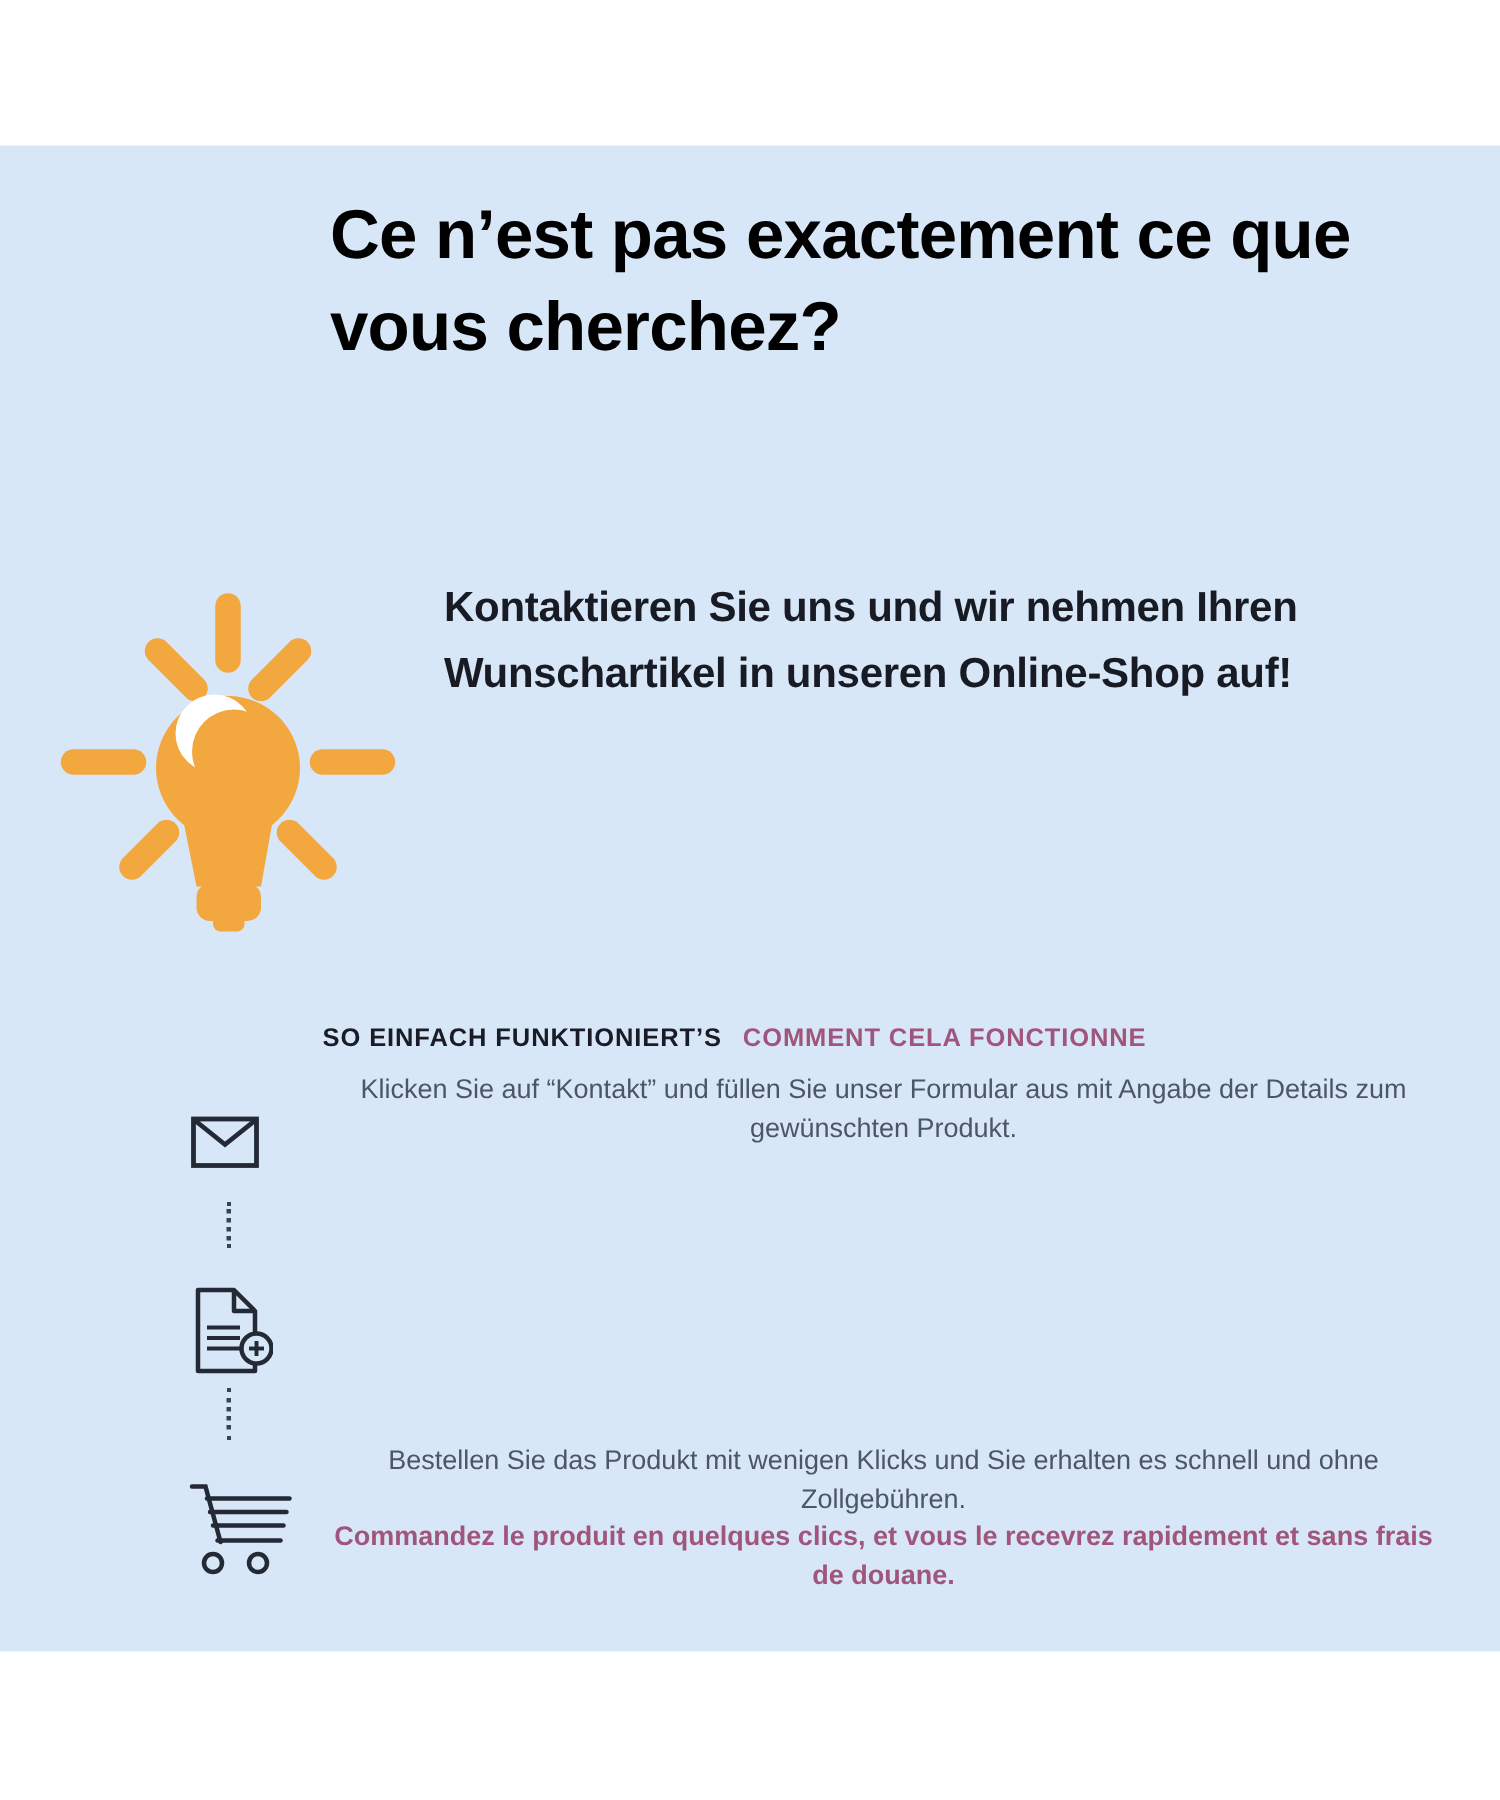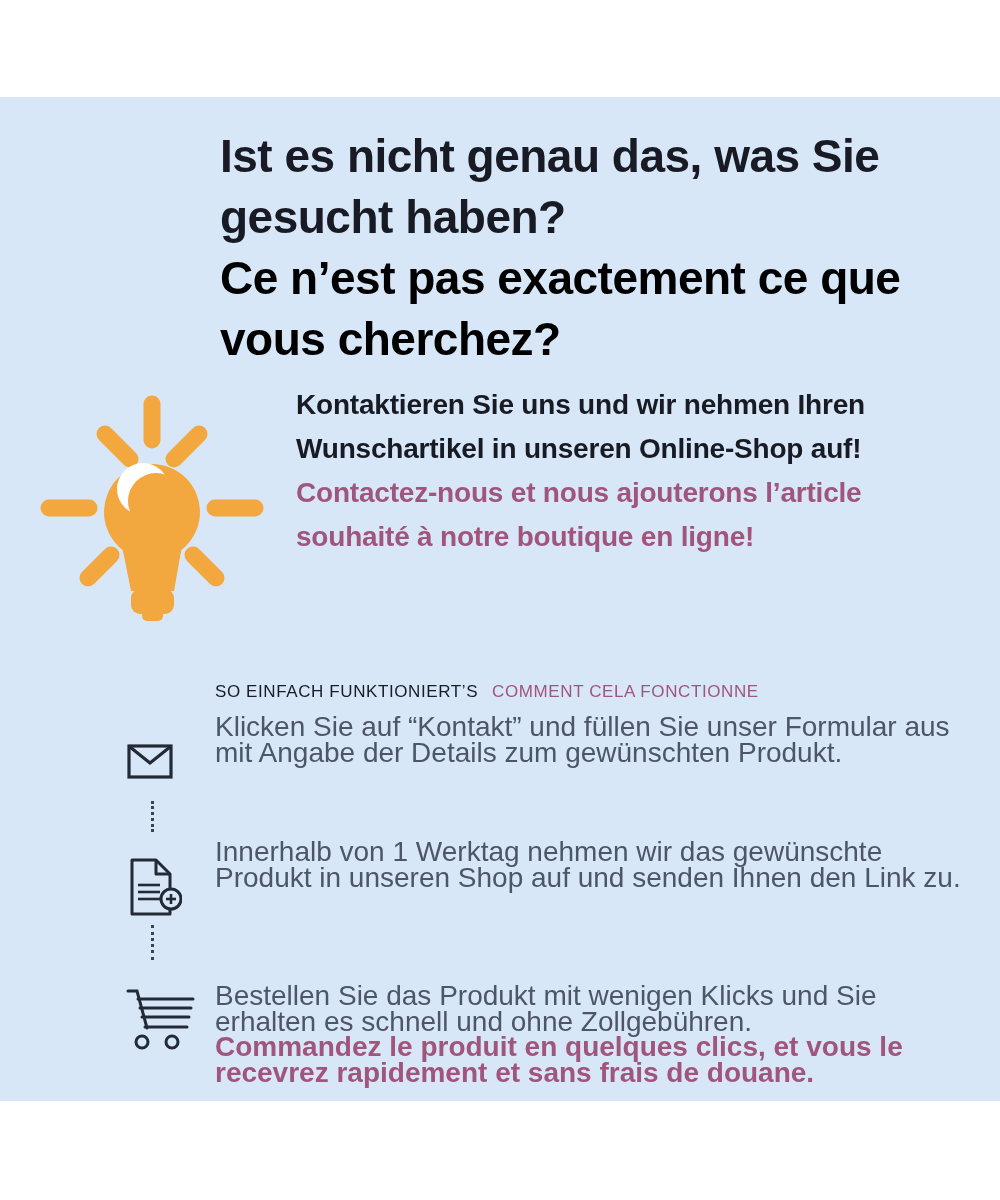--- a/index.html
+++ b/index.html
@@ -20,43 +20,42 @@
   .headline .de{color:#181b24;}
   .headline .fr{color:#000000;}
 
   
   .intro{left:296px;top:383px;width:600px;font-weight:700;
     font-size:28px;line-height:44px;letter-spacing:-0.2px;}
   .intro .de{color:#181b24;}
   .intro .fr{color:#a0557c;}
 
   
-  .section-header{left:215px;top:682px;font-size:17px;font-weight:400;
+  .section-header{left:215px;top:682px;font-size:17px;font-weight:700;
     letter-spacing:0.6px;white-space:nowrap;}
   .section-header .de{color:#191c26;margin-right:14px;}
   .section-header .fr{color:#a0557c;}
 
   
-  .step-text{left:215px;width:748px;font-size:28px;line-height:25.5px;}
+  .step-text{left:215px;width:748px;font-size:18px;line-height:25.5px;text-align:center;}
   .step-text .de{color:#4d5666;font-weight:400;}
   .step-text .fr{color:#a0557c;font-weight:700;}
-  .step1{top:714px;} .step2{top:839px;} .step3{top:961px;margin-top:22px;}
+  .step1{top:714px;} .step2{top:839px;} .step3{top:961px;}
 
   .icon-box{color:#232a36;}
   .connector{width:0;border-left:3px dotted #3a4250;}
   .conn1{left:151px;top:801px;height:31px;}
   .conn2{left:151px;top:925px;height:35px;}
 </style>
 </head>
 <body>
 
 <div class="panel"></div>
 
 <div class="abs headline">
-  <div class="de">Ist es nicht genau das, was Sie gesucht haben?</div>
   <div class="fr">Ce n’est pas exactement ce que vous cherchez?</div>
 </div>
 
 <svg class="abs" style="left:40px;top:395px;" width="225" height="230" viewBox="40 395 225 230">
   <g stroke="#f3a73f" stroke-width="17" stroke-linecap="round">
     <line x1="152" y1="404" x2="152" y2="440"></line>
     <line x1="105" y1="434" x2="130" y2="459"></line>
     <line x1="199" y1="434" x2="174" y2="459"></line>
     <line x1="49" y1="508" x2="89" y2="508"></line>
     <line x1="215" y1="508" x2="255" y2="508"></line>
@@ -66,21 +65,20 @@
   <circle cx="152" cy="512" r="48" fill="#f3a73f"></circle>
   <circle cx="143" cy="489" r="26" fill="#ffffff"></circle>
   <circle cx="156" cy="501" r="28" fill="#f3a73f"></circle>
   <path d="M122,546 L131,591 L174,591 L182,546 Z" fill="#f3a73f"></path>
   <rect x="131" y="589" width="43" height="25" rx="9" fill="#f3a73f"></rect>
   <rect x="142" y="610" width="21" height="11" rx="5" fill="#f3a73f"></rect>
 </svg>
 
 <div class="abs intro">
   <div class="de">Kontaktieren Sie uns und wir nehmen Ihren Wunschartikel in unseren Online-Shop auf!</div>
-  <div class="fr">Contactez-nous et nous ajouterons l’article souhaité à notre boutique en ligne!</div>
 </div>
 
 <div class="abs section-header">
   <span class="de">SO EINFACH FUNKTIONIERT’S</span><span class="fr">COMMENT CELA FONCTIONNE</span>
 </div>
 
 <svg class="abs icon-box" style="left:127px;top:744px;" width="46" height="35" viewBox="0 0 46 35">
   <rect x="2" y="2" width="42" height="31" fill="none" stroke="currentColor" stroke-width="3.2"></rect>
   <path d="M3,3 L23,19 L43,3" fill="none" stroke="currentColor" stroke-width="3.2"></path>
 </svg>
@@ -96,21 +94,20 @@
   <path d="M30,2 V16 H44" fill="none" stroke="currentColor" stroke-width="3" stroke-linejoin="round"></path>
   <line x1="12" y1="27" x2="34" y2="27" stroke="currentColor" stroke-width="2.6"></line>
   <line x1="12" y1="34" x2="34" y2="34" stroke="currentColor" stroke-width="2.6"></line>
   <line x1="12" y1="41" x2="34" y2="41" stroke="currentColor" stroke-width="2.6"></line>
   <circle cx="45" cy="41" r="10" fill="#d8e7f8" stroke="currentColor" stroke-width="3"></circle>
   <line x1="40" y1="41" x2="50" y2="41" stroke="currentColor" stroke-width="2.6"></line>
   <line x1="45" y1="36" x2="45" y2="46" stroke="currentColor" stroke-width="2.6"></line>
 </svg>
 
 <div class="abs step-text step2">
-  <div class="de">Innerhalb von 1 Werktag nehmen wir das gewünschte Produkt in unseren Shop auf und senden Ihnen den Link zu.</div>
 </div>
 
 <div class="abs connector conn2"></div>
 
 <svg class="abs icon-box" style="left:120px;top:984px;" width="78" height="68" viewBox="0 0 78 68">
   <g fill="none" stroke="currentColor" stroke-width="3" stroke-linecap="round">
     <path d="M8,7 H17 L27,44"></path>
     <line x1="18" y1="15" x2="73" y2="15"></line>
     <line x1="20" y1="24" x2="71" y2="24"></line>
     <line x1="22" y1="33" x2="69" y2="33"></line>

